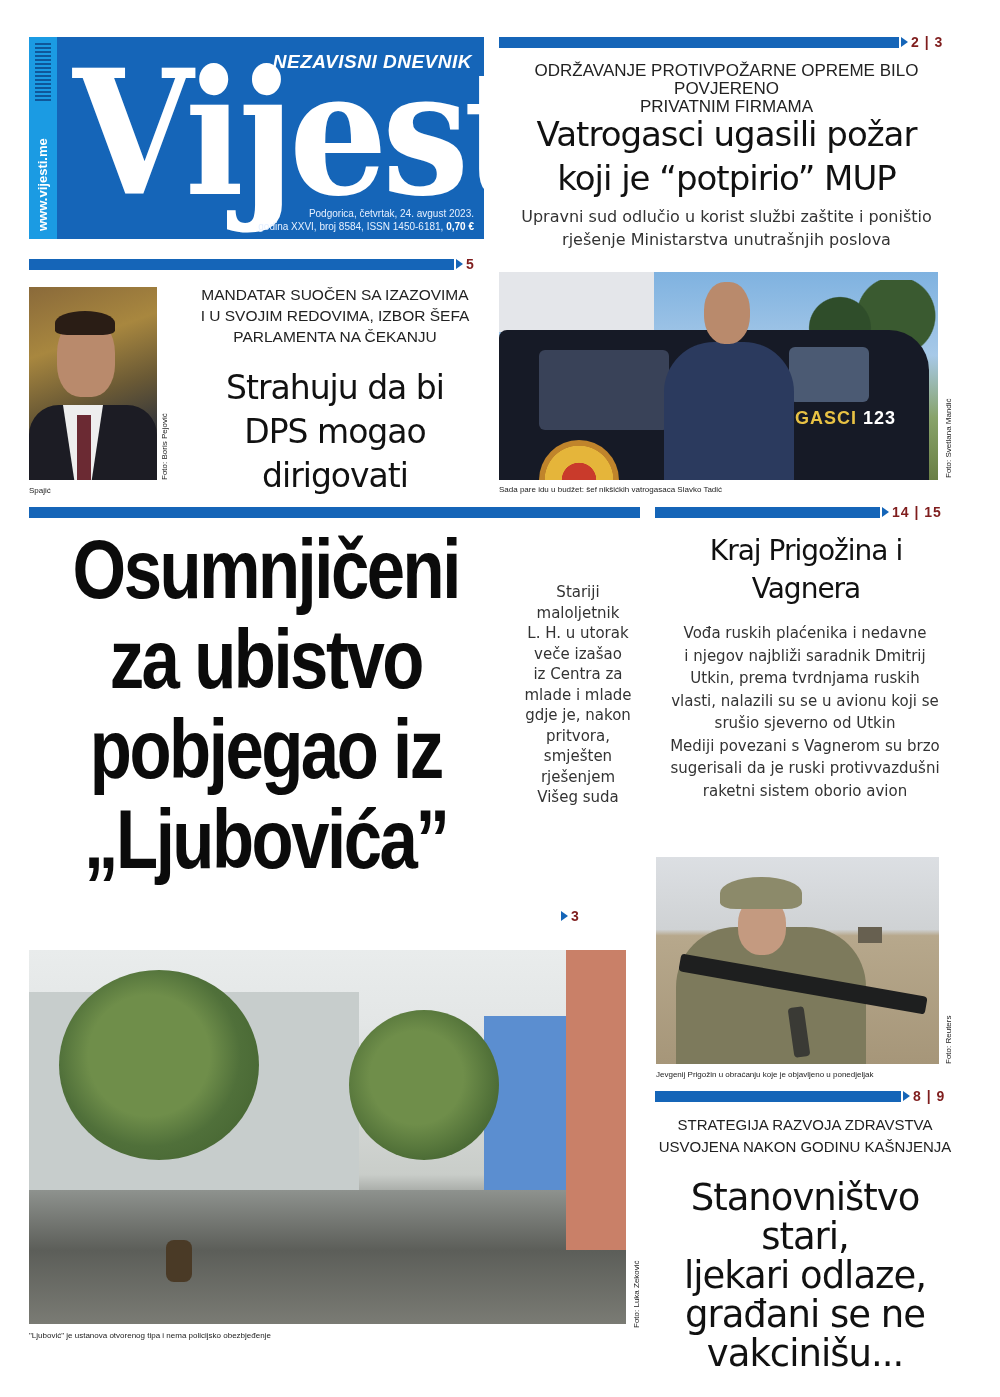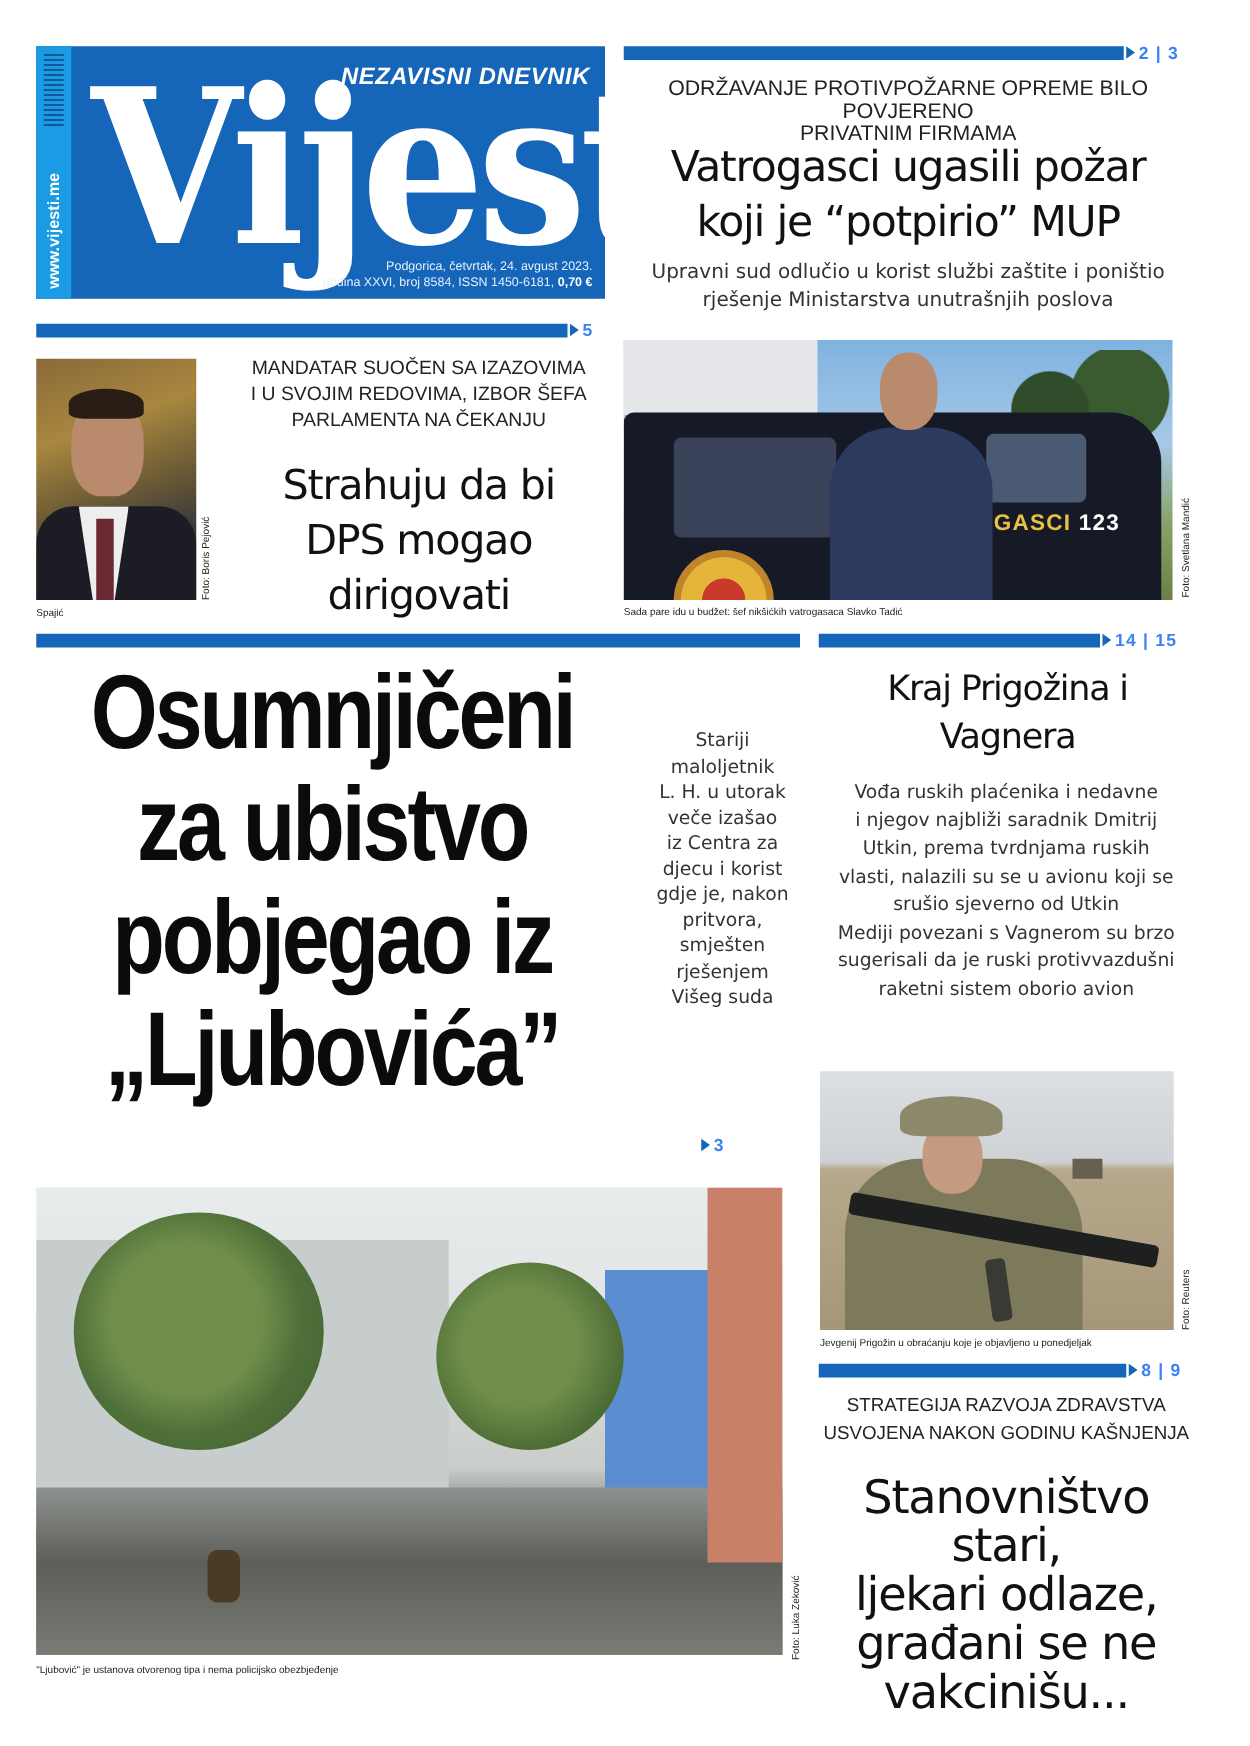--- a/index.html
+++ b/index.html
@@ -16,21 +16,21 @@
       background: repeating-linear-gradient(180deg, #0a3a7a 0 2px, transparent 2px 4px); opacity: .7; }
     #masthead .tagline { position: absolute; right: 12px; top: 14px; color: #fff; font-weight: bold; font-style: italic;
       font-size: 19px; letter-spacing: .5px; }
     #masthead .logo { position: absolute; left: 44px; top: 2px; color: #fff; font-family: "DejaVu Serif", serif;
       font-weight: bold; font-size: 172px; line-height: 190px; letter-spacing: -6px; transform: scaleX(.9); transform-origin: left top; }
     #masthead .info { position: absolute; right: 10px; bottom: 6px; color: #e6f0ff; font-size: 10px; text-align: right; line-height: 13px; }
     #masthead .info b { color: #fff; }
 
     
     .bar { position: absolute; height: 11px; background: #1565b8; }
-    .pageref { position: absolute; color: #3b82f6; font-weight: bold; font-size: 14px; line-height: 14px; display: flex; align-items: center; gap: 3px; letter-spacing: 1px; }
+    .pageref { position: absolute; color: #7f1d1d; font-weight: bold; font-size: 14px; line-height: 14px; display: flex; align-items: center; gap: 3px; letter-spacing: 1px; }
     .pageref .tri { width: 0; height: 0; border-top: 5px solid transparent; border-bottom: 5px solid transparent; border-left: 7px solid #1565b8; }
 
     .kicker { position: absolute; text-align: center; text-transform: uppercase; color: #222; }
     .headline { position: absolute; text-align: center; color: #111; font-family: "DejaVu Sans", sans-serif; letter-spacing: -1px; }
     .deck { position: absolute; text-align: center; color: #333; font-family: "DejaVu Sans", sans-serif; }
     .caption { position: absolute; font-size: 8px; color: #222; white-space: nowrap; }
     .credit { position: absolute; font-size: 8px; color: #222; white-space: nowrap; transform: rotate(-90deg); transform-origin: left top; }
 
     
     .photo { position: absolute; overflow: hidden; }
@@ -162,21 +162,21 @@
   <div>za ubistvo</div>
   <div>pobjegao iz</div>
   <div>„Ljubovića”</div>
 </div>
 <div id="lead-deck" class="abs">
   <div>Stariji</div>
   <div>maloljetnik</div>
   <div>L. H. u utorak</div>
   <div>veče izašao</div>
   <div>iz Centra za</div>
-  <div>djecu i korist</div>
+  <div>mlade i mlade</div>
   <div>gdje je, nakon</div>
   <div>pritvora,</div>
   <div>smješten</div>
   <div>rješenjem</div>
   <div>Višeg suda</div>
 </div>
 <div class="pageref" style="left:561px; top:909px;">
   <span class="tri"></span>
   <span>3</span>
 </div>

